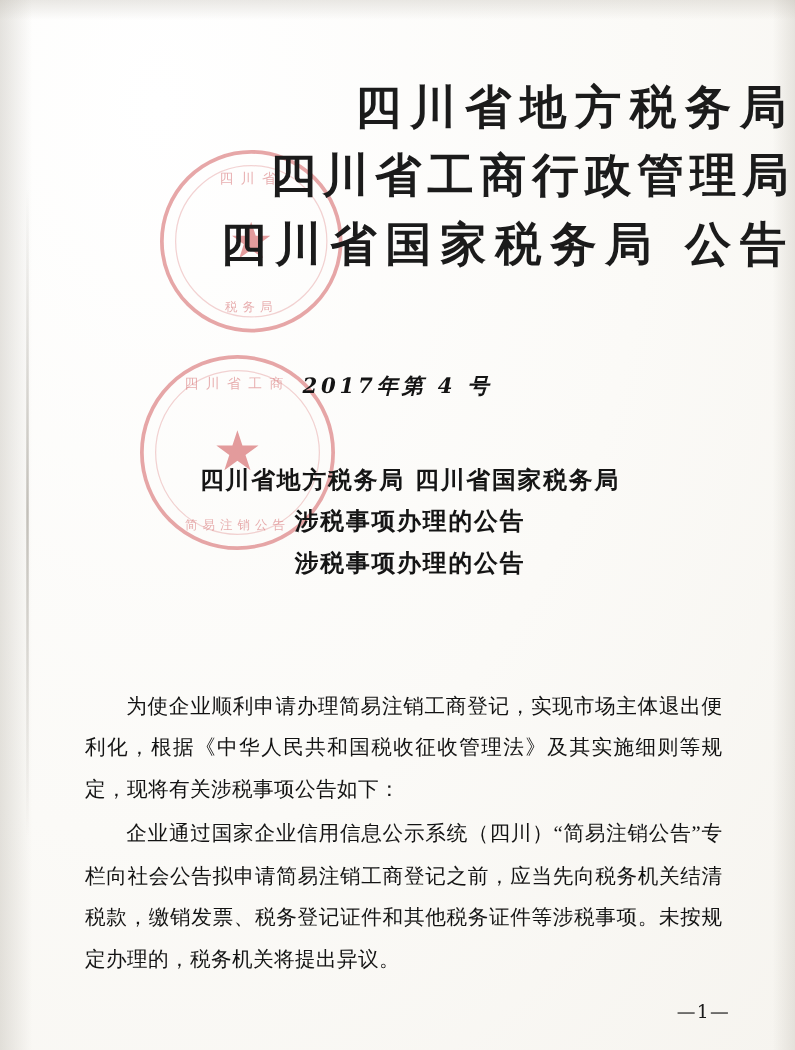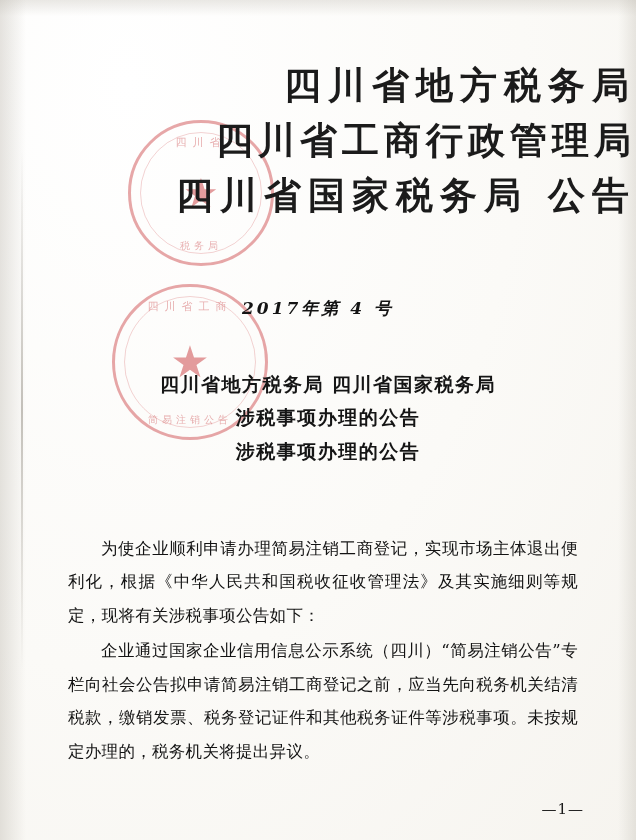--- a/index.html
+++ b/index.html
@@ -134,22 +134,22 @@
     position: absolute;
     left: 68px;
     right: 58px;
     top: 532px;
     font-size: 16.5px;
     line-height: 2.03;
     color: #131313;
     text-align: justify;
     letter-spacing: 0.3px;
   }
-  .para { margin: 0 0 0 0; text-indent: 2em; }
-  .para + .para { margin-top: 2px; }
+  .para { margin: 16px 0 0 0; text-indent: 2em; }
+  .para + .para { margin-top: 2px; font-family: Liberation Serif, serif; }
 
   .page-number {
     position: absolute;
     right: 52px;
     bottom: 22px;
     font-size: 15px;
     color: #1a1a1a;
     letter-spacing: 1px;
   }
 </style>

